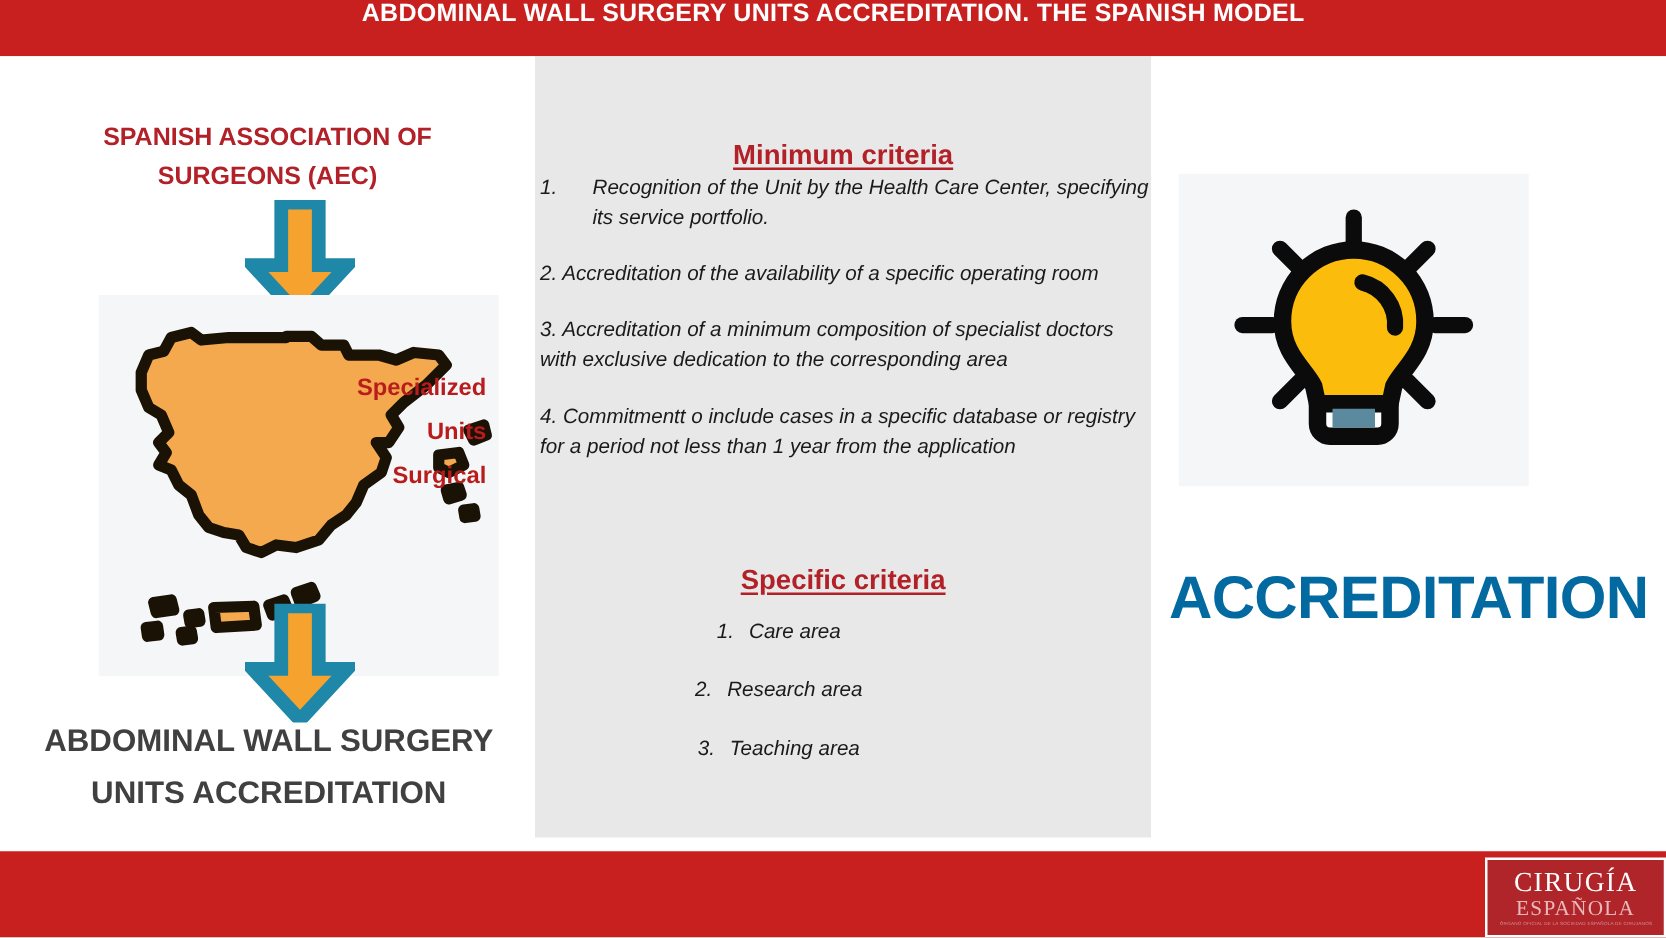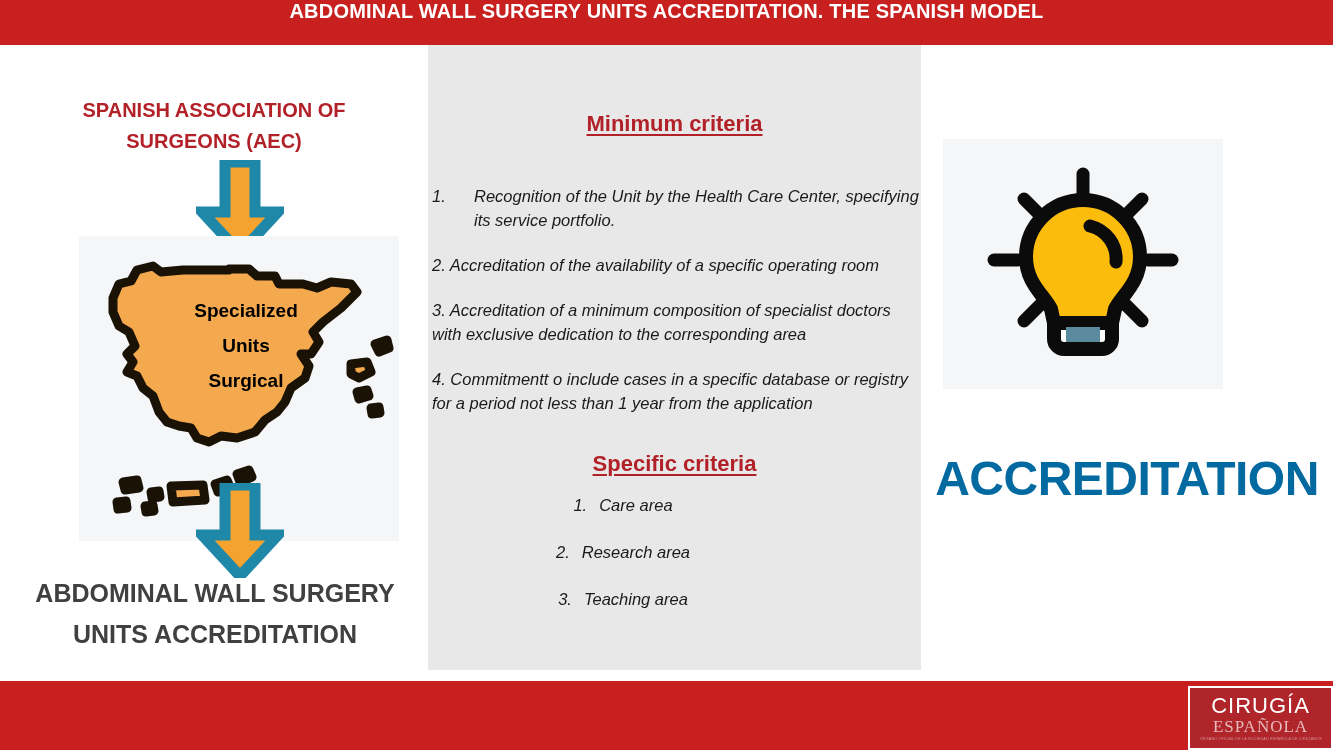--- a/index.html
+++ b/index.html
@@ -61,24 +61,24 @@
 
   .map-box {
     position: absolute;
     left: 79px; top: 191px;
     width: 320px; height: 305px;
     background: #F4F6F8;
   }
   .map-box svg { display: block; width: 100%; height: 100%; }
   .map-label {
     position: absolute;
-    left: 86px; top: 248px;
+    left: 69px; top: 248px;
     width: 320px;
-    text-align: center;
-    color: #000000;
+    text-align: right;
+    color: #b91c1c;
     font-size: 19px;
     font-weight: bold;
     line-height: 35px;
     pointer-events: none;
   }
   .bottom-heading {
     position: absolute;
     left: 10px; top: 528px;
     width: 410px;
     text-align: center;
@@ -97,21 +97,20 @@
     text-decoration: underline;
     text-underline-offset: 3px;
   }
   .min-title { position: absolute; left: 0; top: 66px; width: 493px; }
   .spec-title { position: absolute; left: 0; top: 406px; width: 493px; }
 
   .min-list {
     position: absolute;
     left: 4px; top: 93px;
     width: 489px;
-    margin-top: 46px;
   }
   .crit-item {
     font-size: 16.5px;
     font-style: italic;
     color: #1A1A1A;
     line-height: 24px;
     margin-bottom: 21px;
   }
   .crit-item.hanging {
     padding-left: 42px;
@@ -173,21 +172,21 @@
     left: 1188px; top: 686px;
     width: 145px; height: 64px;
     background: #B0252A;
     border: 2px solid #ffffff;
     display: flex; flex-direction: column;
     align-items: center; justify-content: center;
     overflow: hidden;
   }
   .logo-line1 {
     color: #ffffff;
-    font-family: Liberation Sans, sans-serif;
+    font-family: Liberation Serif, serif;
     font-size: 22px;
     letter-spacing: 1px;
     line-height: 23px;
   }
   .logo-line2 {
     color: #E7B9BB;
     font-family: "Liberation Serif", serif;
     font-size: 17px;
     letter-spacing: 1px;
     line-height: 19px;

